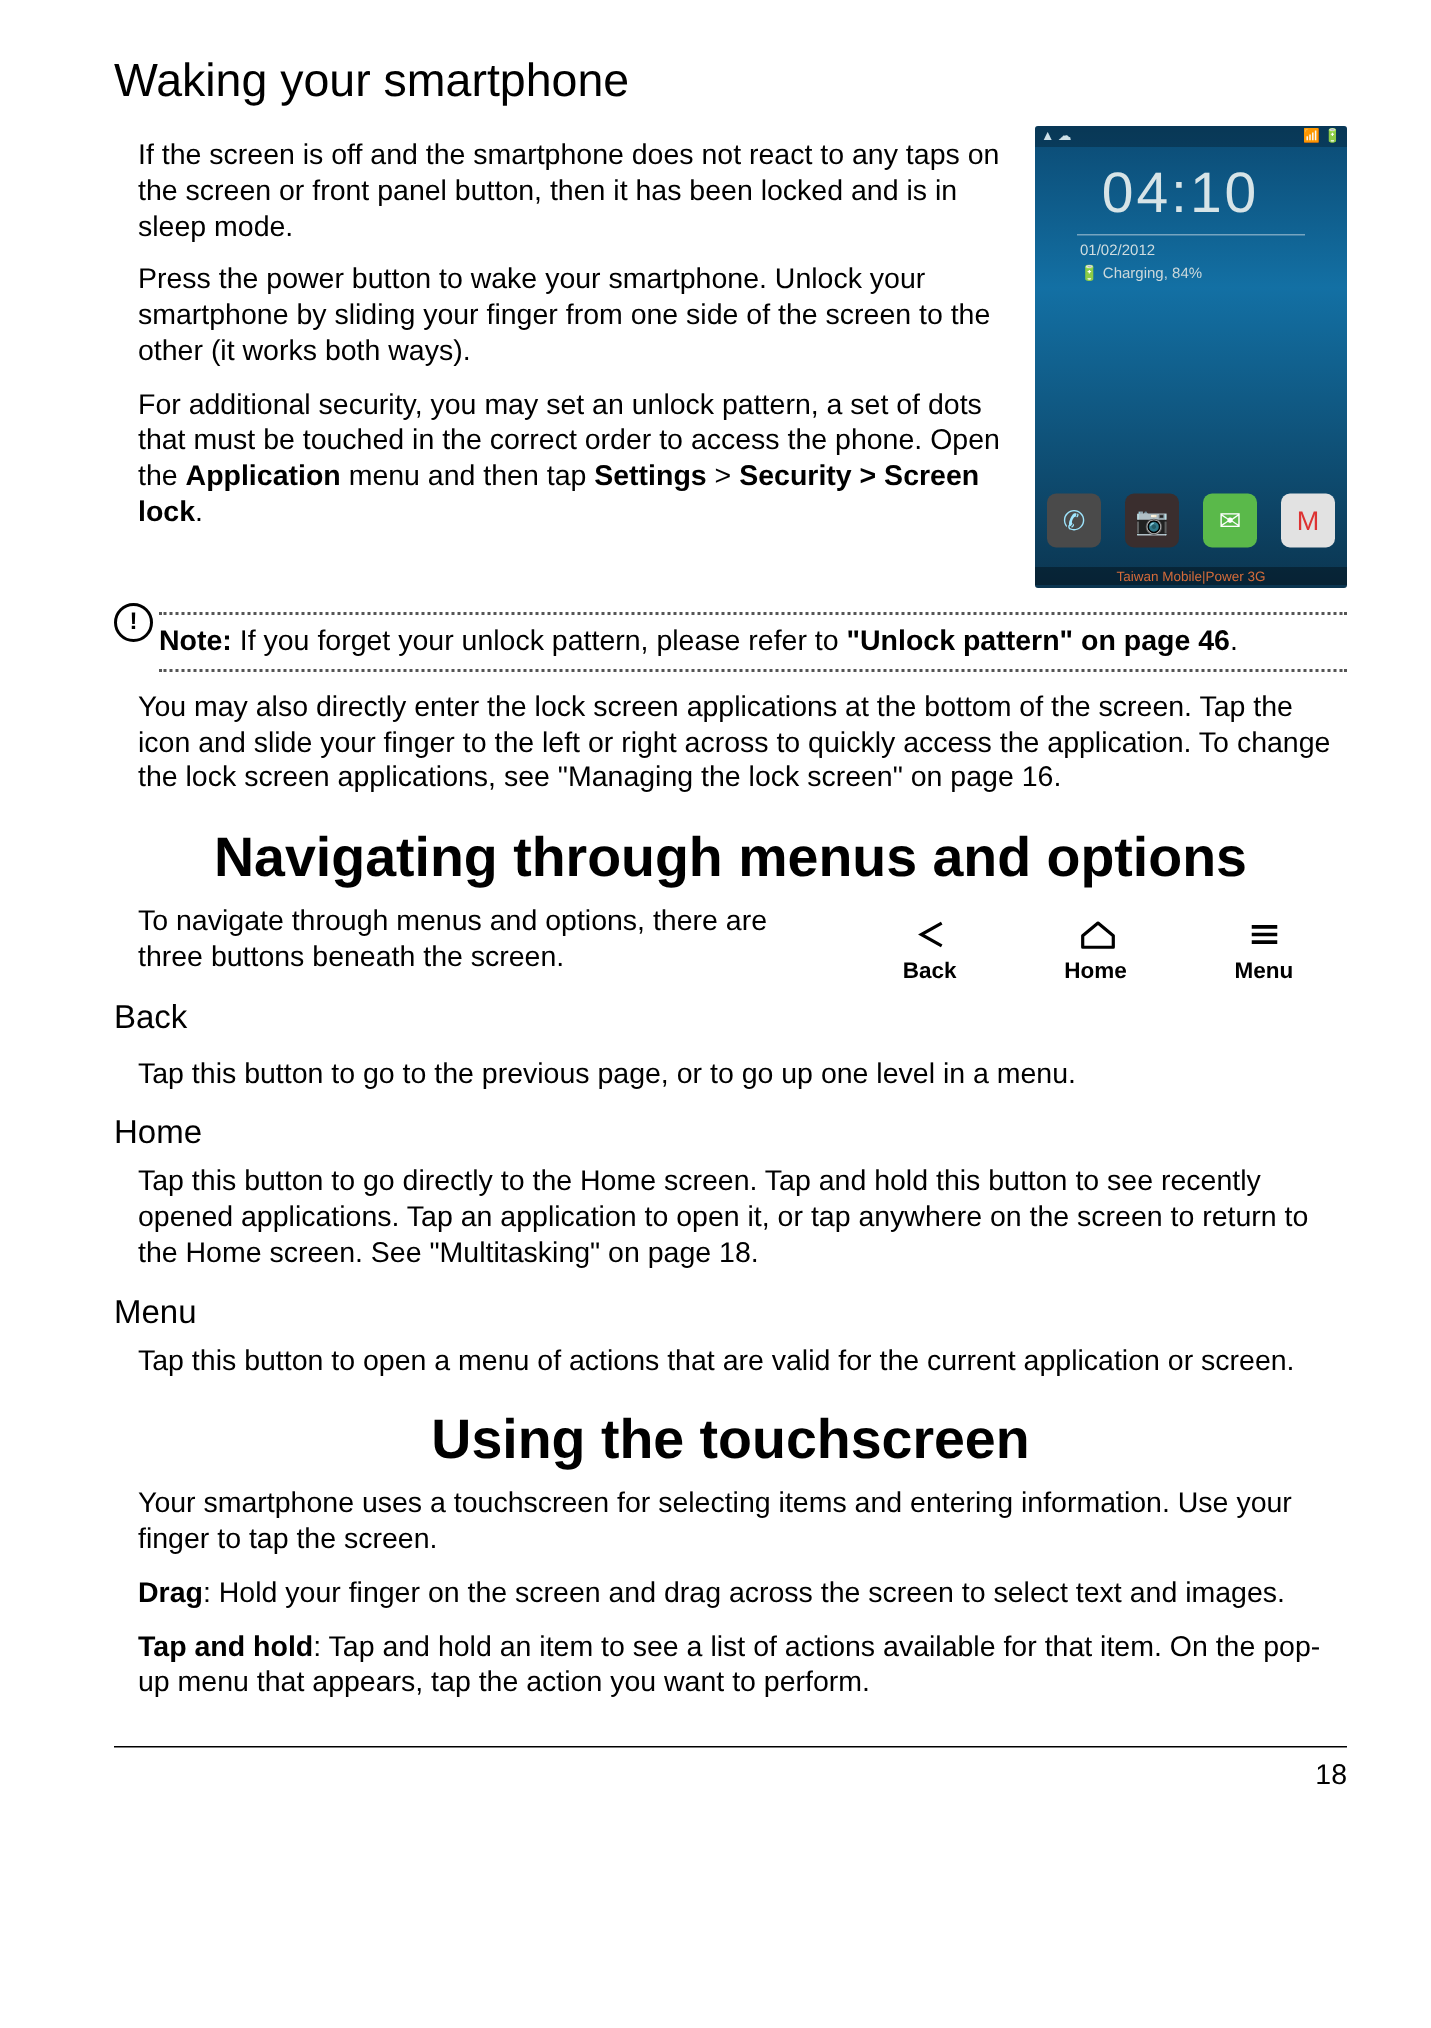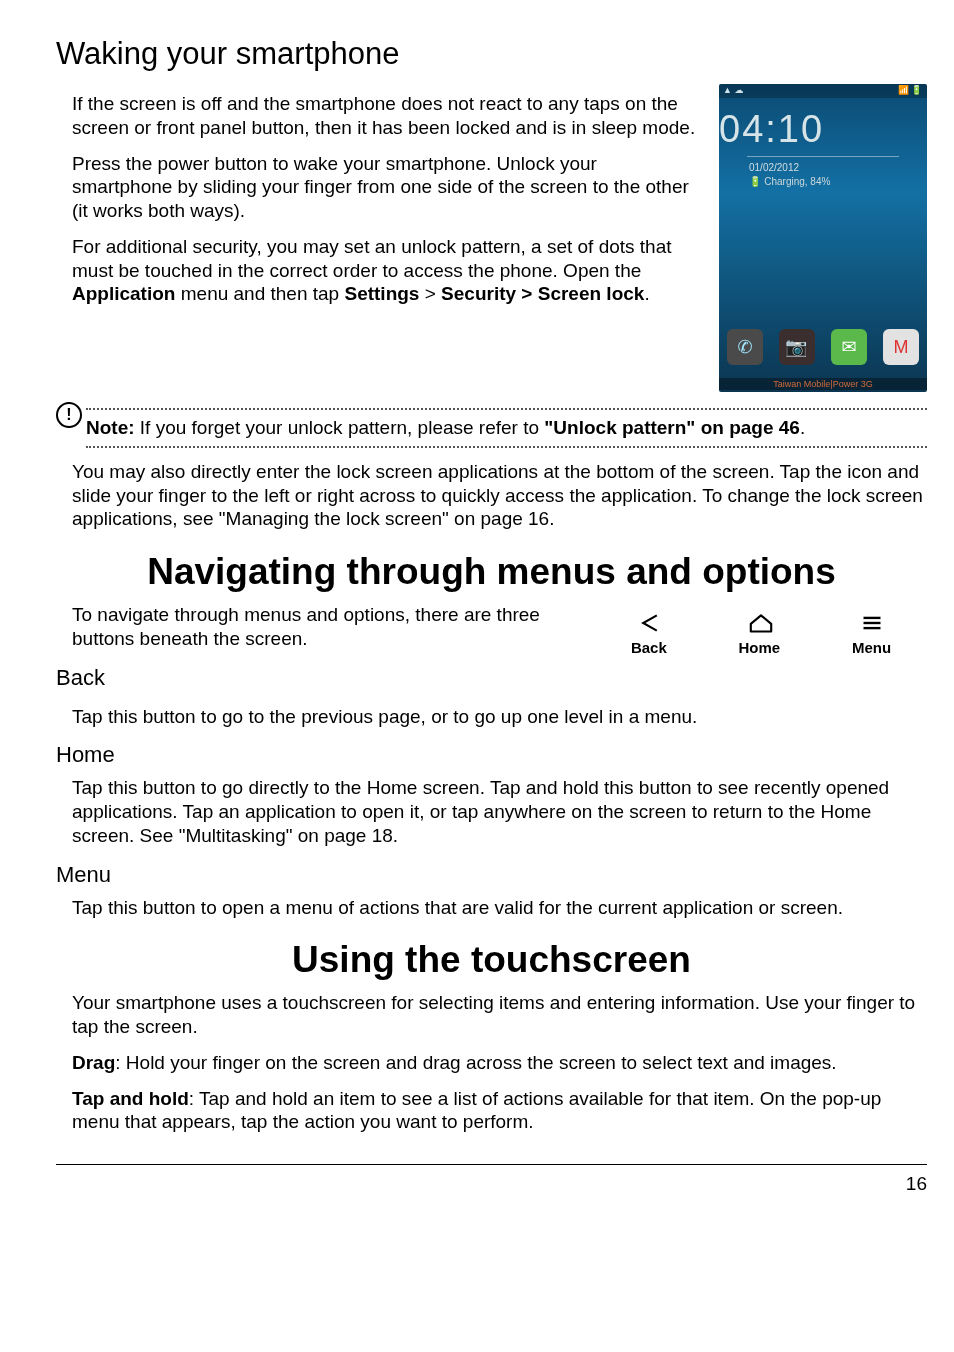--- a/index.html
+++ b/index.html
@@ -5,22 +5,23 @@
   html, body {
     margin: 0;
     padding: 0;
     background: #fff;
     font-family: Arial, Helvetica, sans-serif;
     color: #000;
     width: 954px;
   }
   .page {
     box-sizing: border-box;
-    padding: 36px 27px 24px 56px;
+    padding: 36px 56px 24px 56px;
     position: relative;
+    margin-left: 20px;
   }
   .h2 {
     font-size: 31px;
     font-weight: normal;
     margin: 0 0 12px 0;
   }
   .h1 {
     font-size: 37px;
     font-weight: bold;
     margin: 20px 0 10px 0;
@@ -59,21 +60,21 @@
   }
   .phone .statusbar {
     position:absolute; top:0; left:0; right:0; height:14px;
     background: rgba(0,0,0,.25);
     font-size:9px; color:#cfe1e8;
     display:flex; justify-content:space-between; padding:1px 4px;
     box-sizing:border-box;
   }
   .phone .clock {
     position:absolute; top:24px; left:0; right:14px;
-    text-align:left;
+    text-align:center;
     font-size:38px; letter-spacing:2px;
     color:#d7e4e7; font-weight:300;
   }
   .phone .divider {
     position:absolute; top:72px; left:28px; right:28px; height:1px;
     background: rgba(220,230,235,.5);
   }
   .phone .date {
     position:absolute; top:78px; left:30px;
     font-size:10px; color:#d0dde0;
@@ -229,14 +230,14 @@
   <div class="h1">Using the touchscreen</div>
   <div class="body indent">Your smartphone uses a touchscreen for selecting items and entering information. Use your finger to tap the screen.</div>
   <div class="body indent">
     <span class="bold">Drag</span><span>: Hold your finger on the screen and drag across the screen to select text and images.</span>
   </div>
   <div class="body indent">
     <span class="bold">Tap and hold</span><span>: Tap and hold an item to see a list of actions available for that item. On the pop-up menu that appears, tap the action you want to perform.</span>
   </div>
 
   <div class="bottom-rule"></div>
-  <div class="page-no">16</div>
+  <div class="page-no">18</div>
 </div>
 
 </body></html>

